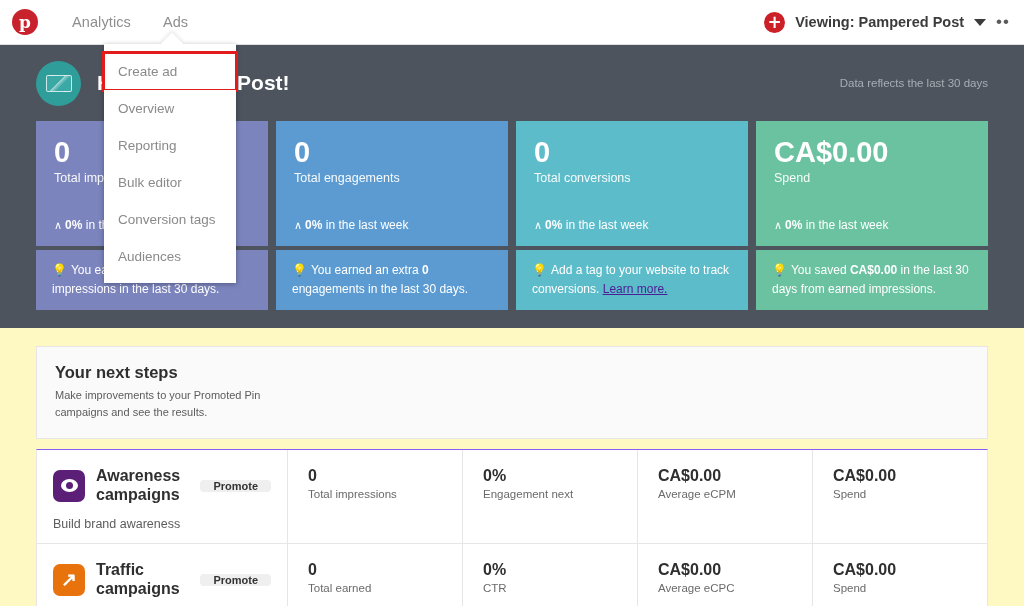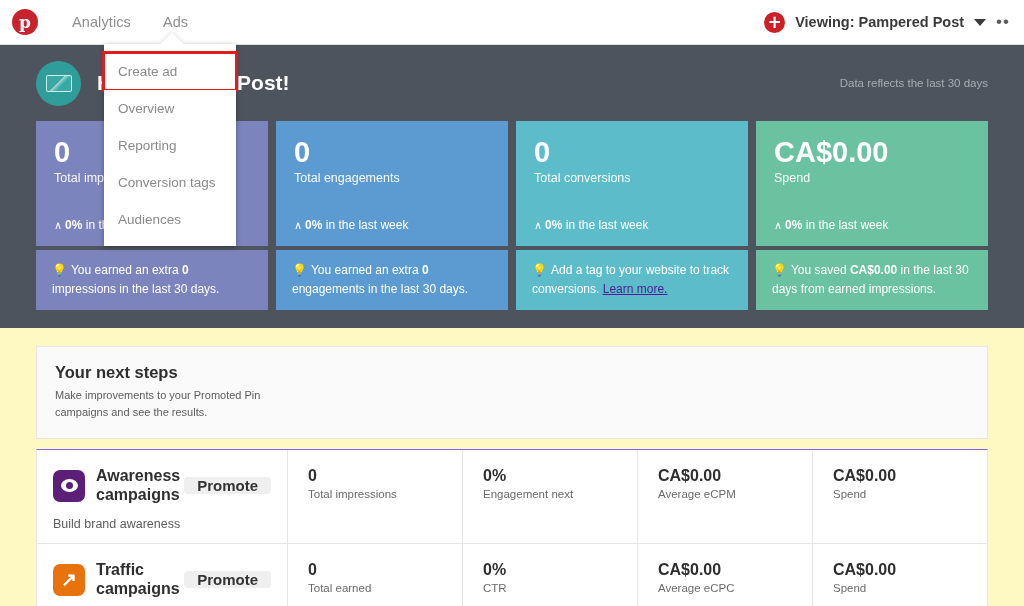--- a/index.html
+++ b/index.html
@@ -226,21 +226,21 @@
     font-size: 16px; font-weight: bold; color: #2f2f2f;
     margin-left: 11px; line-height: 1.18;
     max-width: 92px;
   }
   .promote-btn {
     margin-left: auto;
     background: #efefef;
     color: #333;
     border: none;
     font-family: inherit;
-    font-size: 15px; font-weight: bold;
+    font-size: 11px; font-weight: bold;
     padding: 0 13px;
     border-radius: 4px;
     cursor: pointer;
   }
   .camp-desc { font-size: 12.5px; color: #5c5c5c; margin-top: 12px; }
   .metric {
     flex: 1;
     padding: 17px 0 0 20px;
     border-right: 1px solid #e6e6e6;
   }
@@ -327,20 +327,21 @@
     </div>
 
   </div>
 </div>
 
 <div class="menu">
   <div class="menu-caret"></div>
   <div class="menu-item highlight">Create ad</div>
   <div class="menu-item">Overview</div>
   <div class="menu-item">Reporting</div>
+  <div class="menu-item">Bulk editor</div>
   <div class="menu-item">Conversion tags</div>
   <div class="menu-item">Audiences</div>
 </div>
 
 <div class="lower">
   <div class="next-steps">
     <div class="next-title">Your next steps</div>
     <div class="next-sub">Make improvements to your Promoted Pin campaigns and see the results.</div>
   </div>
 

